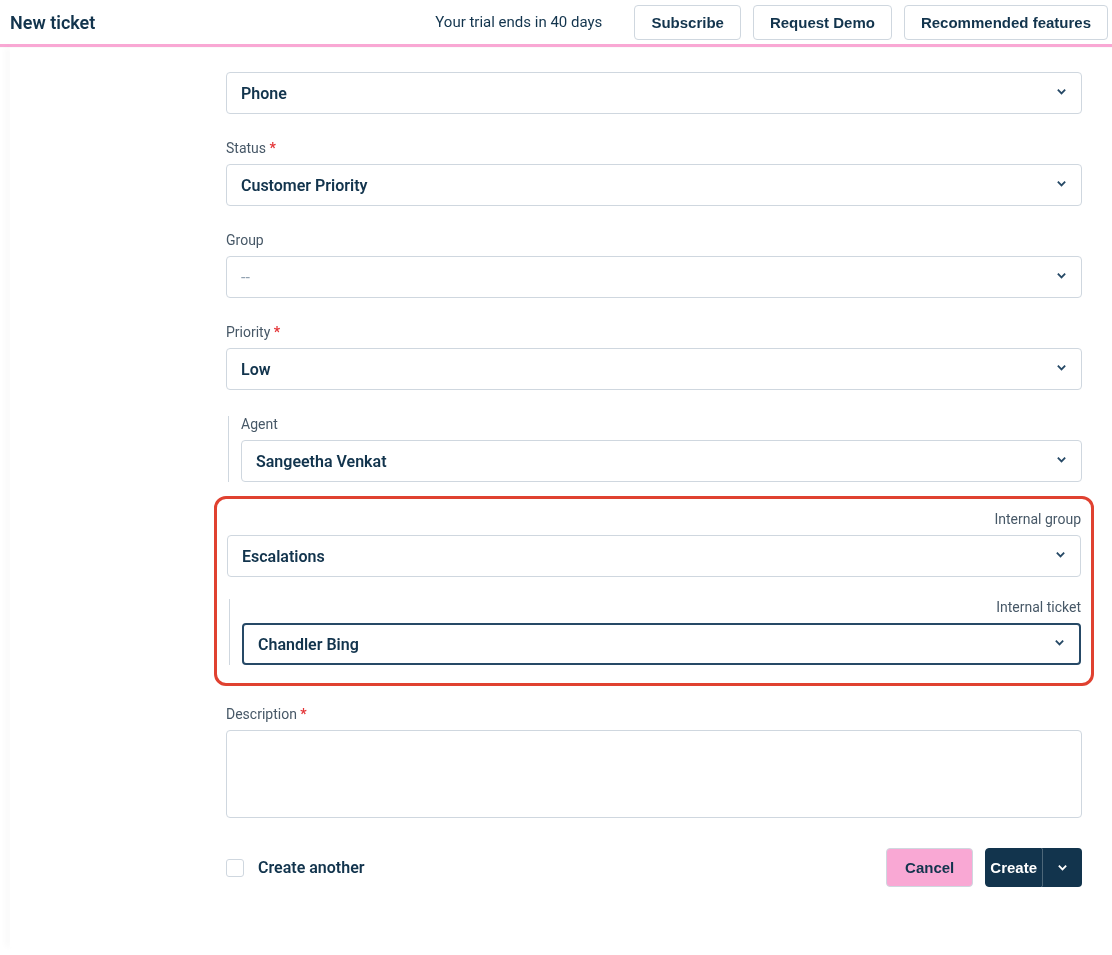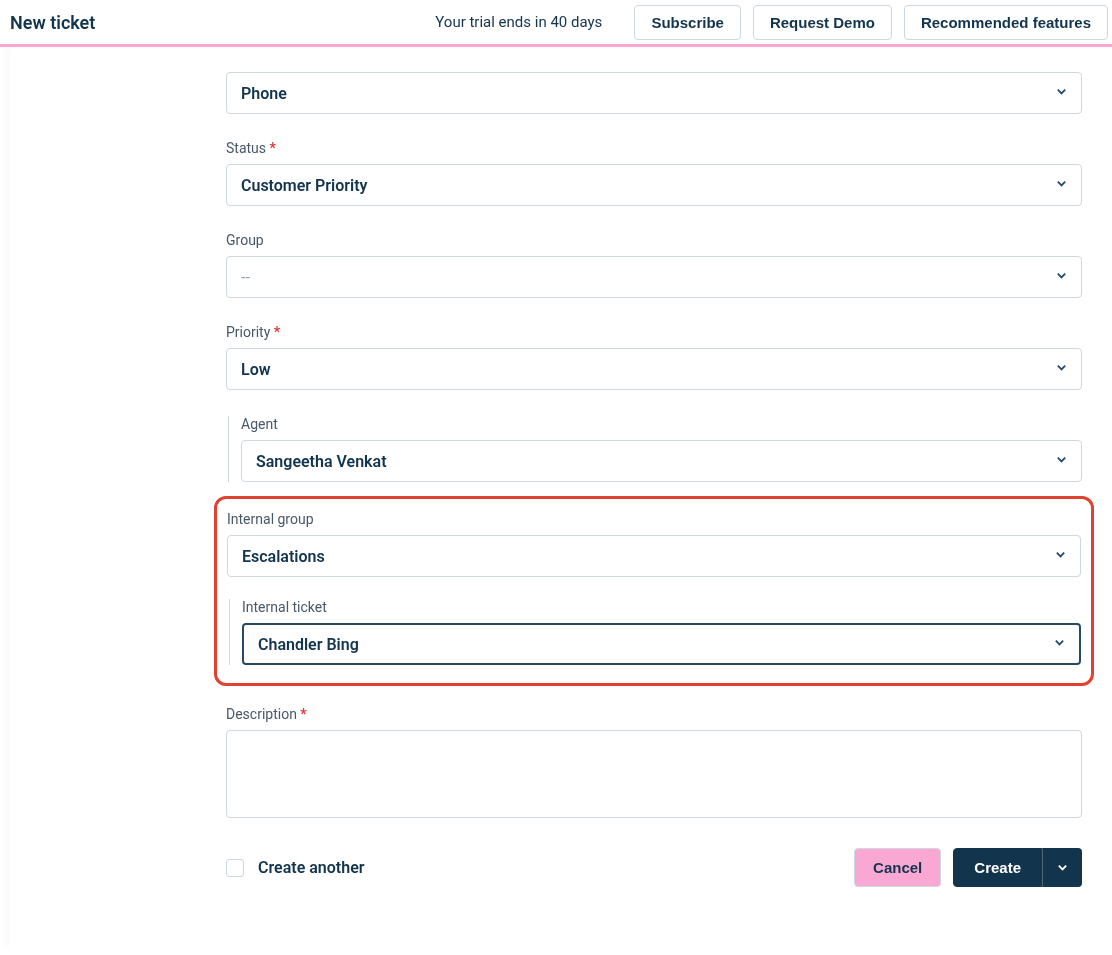--- a/index.html
+++ b/index.html
@@ -114,21 +114,21 @@
   }
   .highlight-box {
     border: 3px solid #e04130;
     border-radius: 12px;
     padding: 12px 10px 18px 10px;
     margin-left: -12px;
     margin-right: -12px;
     margin-top: -6px;
     margin-bottom: 20px;
   }
-  .highlight-box .label { margin-left: 0; }
+  .highlight-box .label { margin-left: 0; text-align: right; }
   .textarea {
     width: 100%;
     height: 88px;
     border: 1px solid #cfd7df;
     border-radius: 4px;
     resize: none;
     padding: 10px;
     font-size: 15px;
     font-family: inherit;
   }
@@ -164,21 +164,21 @@
     margin-right: 12px;
   }
   .btn-primary-group {
     display: flex;
   }
   .btn-primary {
     background: #12344d;
     border: 1px solid #12344d;
     color: #fff;
     border-radius: 4px 0 0 4px;
-    padding: 10px 20px;
+    padding: 10px 4px;
     font-size: 15px;
     font-weight: 600;
     cursor: pointer;
   }
   .btn-primary-caret {
     background: #12344d;
     border: 1px solid #12344d;
     border-left: 1px solid rgba(255,255,255,0.25);
     color: #fff;
     border-radius: 0 4px 4px 0;

